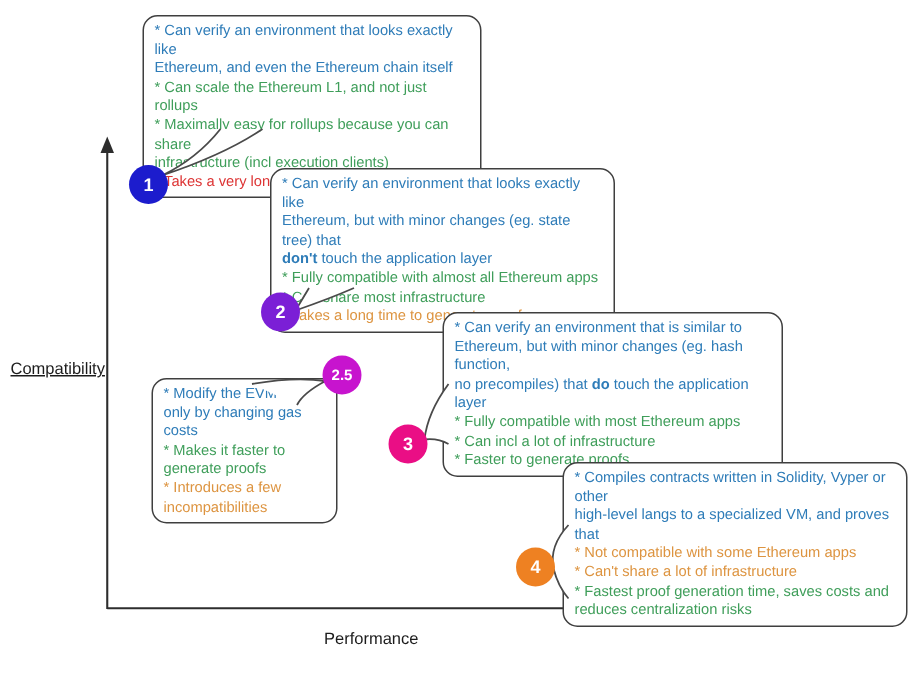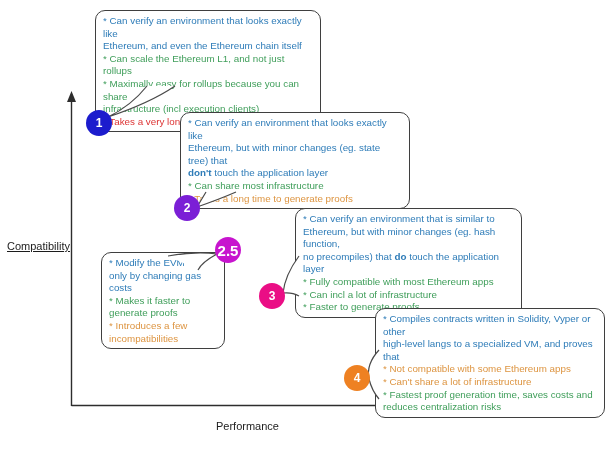--- a/index.html
+++ b/index.html
@@ -43,21 +43,21 @@
   .marker{
     position:absolute;
     width:26px;height:26px;
     border-radius:50%;
     color:#ffffff;
     font-weight:bold;
     font-size:12px;
     display:flex;align-items:center;justify-content:center;
     z-index:4;
   }
-  .marker.small-label{font-size:15px;}
+  .marker.small-label{font-size:10px;}
 </style>
 </head>
 <body>
 
 <div id="canvas">
 
   <svg id="axes-layer" class="layer" width="612" height="451">
     <line x1="71.5" y1="406" x2="71.5" y2="100" stroke="#2d2d2d" stroke-width="1.4"></line>
     <polygon points="71.5,91 67,102 76,102" fill="#2d2d2d"></polygon>
     <line x1="71.5" y1="405.5" x2="381" y2="405.5" stroke="#2d2d2d" stroke-width="1.4"></line>
@@ -72,20 +72,21 @@
 Ethereum, and even the Ethereum chain itself</span></div>
       <div class="line c-green"><span>* Can scale the Ethereum L1, and not just rollups</span></div>
       <div class="line c-green"><span>* Maximally easy for rollups because you can share
 infrastructure (incl execution clients)</span></div>
       <div class="line c-red"><span>* Takes a very long time to generate proofs</span></div>
     </div>
   <div class="callout" style="left:180px;top:112px;width:230px;min-height:84px;">
       <div class="line c-blue"><span>* Can verify an environment that looks exactly like
 Ethereum, but with minor changes (eg. state tree) that
 </span><span class="bold">don't</span><span> touch the application layer</span></div>
+      <div class="line c-green"><span>* Fully compatible with almost all Ethereum apps</span></div>
       <div class="line c-green"><span>* Can share most infrastructure</span></div>
       <div class="line c-orange"><span>* Takes a long time to generate proofs</span></div>
     </div>
   <div class="callout" style="left:101px;top:252px;width:124px;min-height:91px;">
       <div class="line c-blue"><span>* Modify the EVM
 only by changing gas
 costs</span></div>
       <div class="line c-green"><span>* Makes it faster to
 generate proofs</span></div>
       <div class="line c-orange"><span>* Introduces a few

